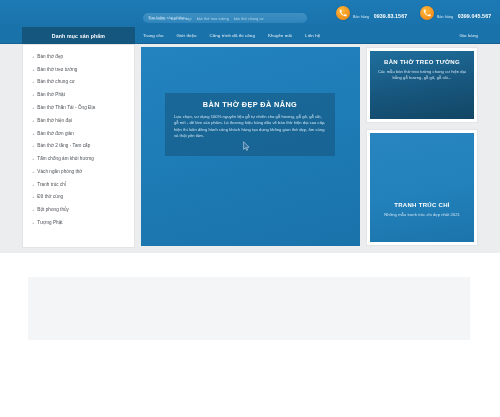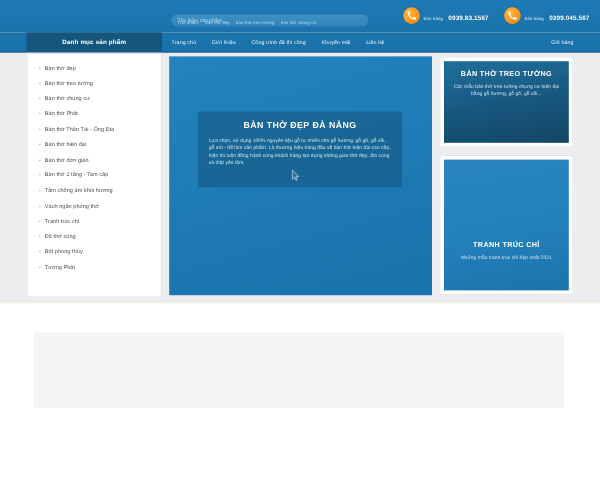--- a/index.html
+++ b/index.html
@@ -10,21 +10,21 @@
     height: 417px;
     overflow: hidden;
     font-family: "Liberation Sans", "DejaVu Sans", sans-serif;
     background: #ffffff;
   }
 
   #page {
     position: relative;
     width: 500px;
     height: 340px;
-    background: #fef9c3;
+    background: #bef264;
     
     overflow: hidden;
   }
 
   
   .header {
     position: absolute;
     left: 0; top: 0;
     width: 500px;
     height: 27px;

